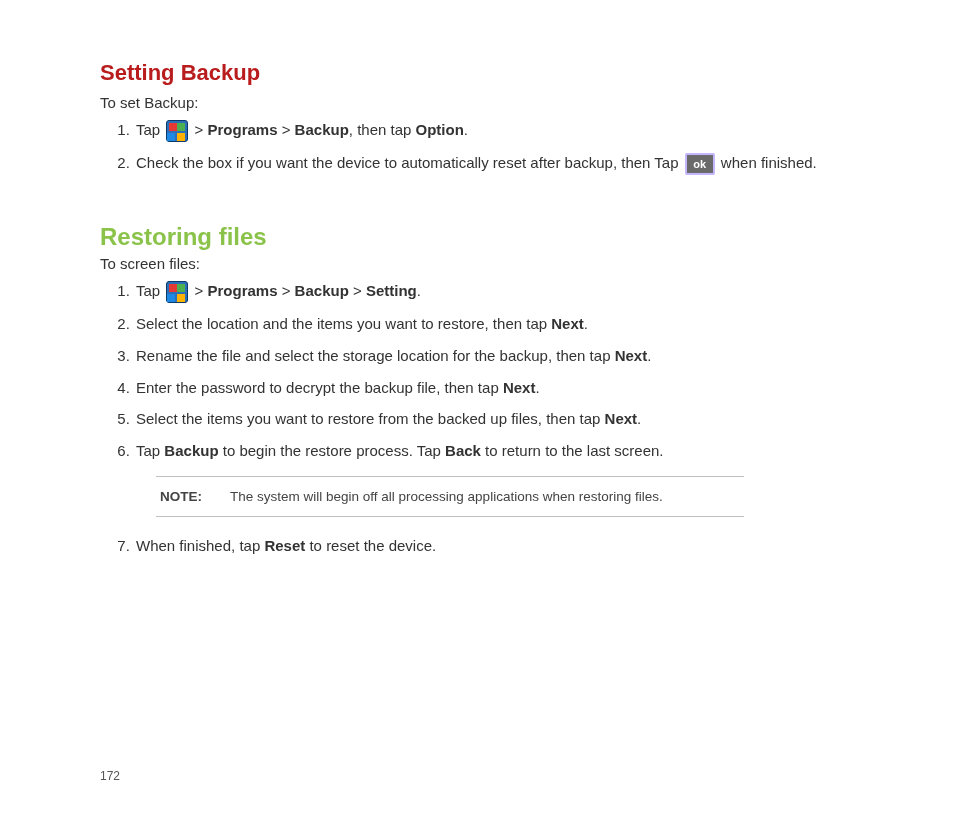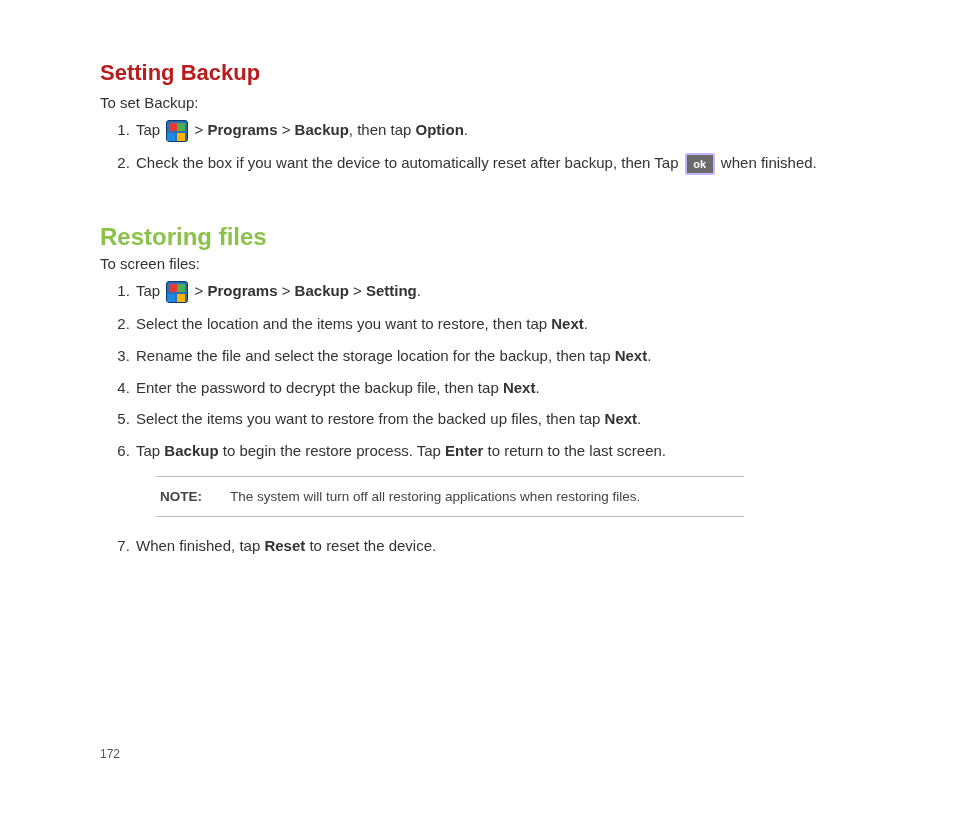--- a/index.html
+++ b/index.html
@@ -98,21 +98,21 @@
     color: #444;
     width: 580px;
   }
   .note-box .note-label {
     font-weight: bold;
     margin-right: 28px;
   }
   .page-num {
     position: absolute;
     left: 100px;
-    bottom: 62px;
+    bottom: 40px;
     font-size: 12px;
     color: #555;
   }
 </style>
 </head>
 <body>
 
 <div class="page">
 
   <h2 class="section-heading">Setting Backup</h2>
@@ -140,24 +140,24 @@
     <li>
       <span>Rename the file and select the storage location for the backup, then tap </span><span class="strong">Next</span><span>.</span>
     </li>
     <li>
       <span>Enter the password to decrypt the backup file, then tap </span><span class="strong">Next</span><span>.</span>
     </li>
     <li>
       <span>Select the items you want to restore from the backed up files, then tap </span><span class="strong">Next</span><span>.</span>
     </li>
     <li>
-      <span>Tap </span><span class="strong">Backup</span><span> to begin the restore process. Tap </span><span class="strong">Enter</span><span> to return to the last screen.</span>
+      <span>Tap </span><span class="strong">Backup</span><span> to begin the restore process. Tap </span><span class="strong">Back</span><span> to return to the last screen.</span>
 
       <div class="note-box">
-        <span class="note-label">NOTE:</span><span>The system will turn off all restoring applications when restoring files.</span>
+        <span class="note-label">NOTE:</span><span>The system will begin off all processing applications when restoring files.</span>
       </div>
     </li>
     <li>
       <span>When finished, tap </span><span class="strong">Reset</span><span> to reset the device.</span>
     </li>
   </ol>
 
 </div>
 
 <div class="page-num">172</div>

